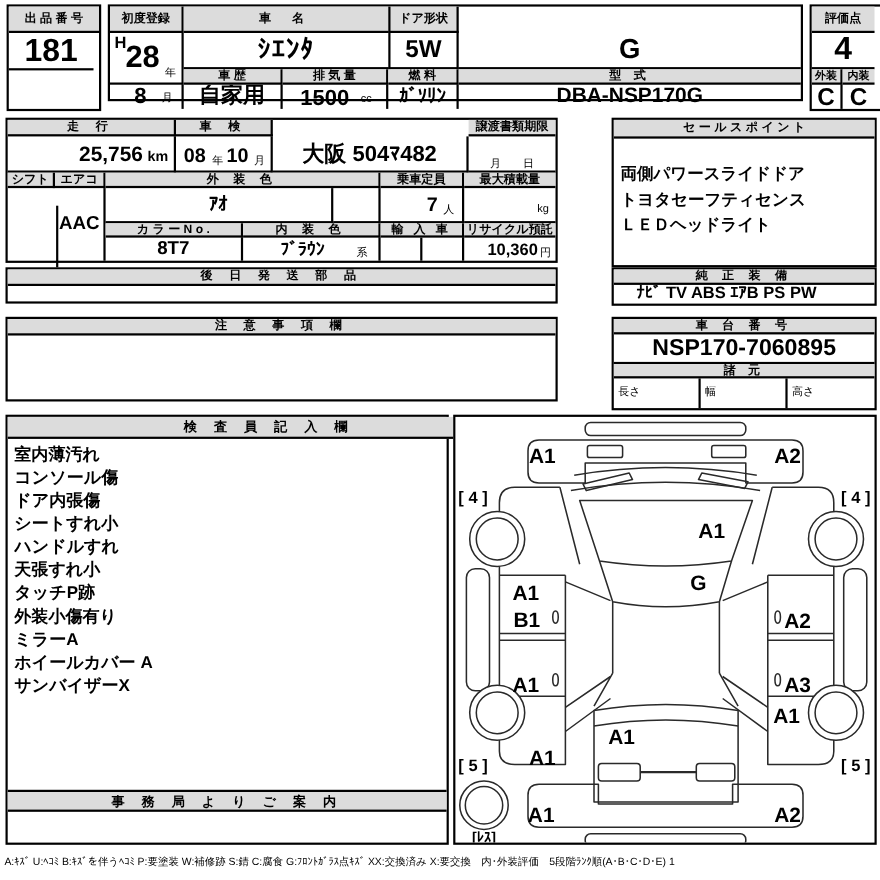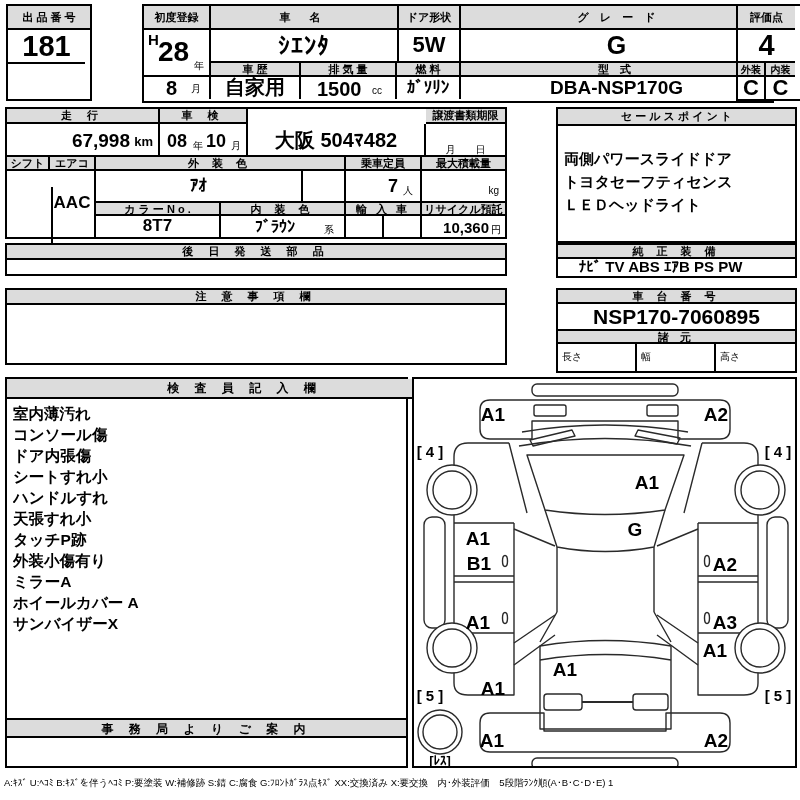--- a/index.html
+++ b/index.html
@@ -22,21 +22,21 @@
 </style>
 </head>
 <body>
 
 <div class="box" style="left:6px;top:4px;width:86px;height:97px;">
   <div class="cell gh bb f11" style="left:0;top:0;width:82px;height:24px;line-height:22px;">出 品 番 号</div>
   <div class="cell bb c b" style="left:0;top:24px;width:77px;height:34px;font-size:29px;line-height:32px;">181</div>
   <div class="cell" style="left:0;top:58px;width:82px;height:35px;"></div>
 </div>
 
-<div class="box" style="left:98px;top:4px;width:632px;height:99px;margin-left:44px;">
+<div class="box" style="left:98px;top:4px;width:632px;height:88px;">
 
   <div class="cell gh bb br f11" style="left:0;top:0;width:67px;height:24px;line-height:22px;">初度登録</div>
   <div class="cell br bb" style="left:0;top:24px;width:67px;height:47px;">
     <span class="b" style="position:absolute;left:4px;top:1px;font-size:15px;">H</span>
     <span class="b" style="position:absolute;left:14px;top:6px;font-size:28px;">28</span>
     <span class="f10" style="position:absolute;right:5px;bottom:2px;">年</span>
   </div>
   <div class="cell br" style="left:0;top:71px;width:67px;height:22px;">
     <span class="b" style="position:absolute;left:22px;top:0;font-size:20px;">8</span>
     <span class="f10" style="position:absolute;right:8px;bottom:3px;">月</span>
@@ -50,21 +50,20 @@
   <div class="cell br" style="left:157px;top:71px;width:96px;height:22px;">
     <span class="b" style="position:absolute;left:16px;top:1px;font-size:20px;">1500</span>
     <span class="f10" style="position:absolute;right:13px;bottom:3px;">cc</span>
   </div>
 
   <div class="cell gh bb br f11" style="left:253px;top:0;width:64px;height:24px;line-height:22px;border-left:2px solid #000;">ドア形状</div>
   <div class="cell bb br c b" style="left:253px;top:24px;width:64px;height:33px;font-size:22px;line-height:30px;border-left:2px solid #000;">5W</div>
   <div class="cell gh bb br f11" style="left:253px;top:57px;width:64px;height:14px;line-height:13px;">燃 料</div>
   <div class="cell br c b" style="left:253px;top:71px;width:64px;height:22px;font-size:17px;line-height:21px;">ｶﾞｿﾘﾝ</div>
 
-  <div class="cell gh bb f11" style="left:317px;top:0;width:311px;height:24px;line-height:22px;">グ　レ　ー　ド</div>
   <div class="cell bb c b" style="left:317px;top:24px;width:311px;height:33px;font-size:25px;line-height:31px;">G</div>
   <div class="cell gh bb f11" style="left:317px;top:57px;width:311px;height:14px;line-height:13px;letter-spacing:4px;">型 式</div>
   <div class="cell c b" style="left:317px;top:71px;width:311px;height:22px;font-size:19px;line-height:21px;">DBA-NSP170G</div>
 </div>
 
 <div class="box" style="left:736px;top:4px;width:84px;height:97px;">
   <div class="cell gh bb f11" style="left:0;top:0;width:57px;height:24px;line-height:22px;">評価点</div>
   <div class="cell bb c b" style="left:0;top:24px;width:57px;height:33px;font-size:29px;line-height:31px;">4</div>
   <div class="cell gh bb br f10" style="left:0;top:57px;width:28px;height:14px;line-height:13px;">外装</div>
   <div class="cell gh bb f10" style="left:28px;top:57px;width:29px;height:14px;line-height:13px;">内装</div>
@@ -72,21 +71,21 @@
   <div class="cell c b" style="left:28px;top:71px;width:29px;height:22px;font-size:22px;line-height:21px;">C</div>
 </div>
 
 <div class="box" style="left:5px;top:107px;width:502px;height:132px;">
 
   <div class="cell gh bb br f11 hline" style="left:0;top:0;width:153px;height:15px;letter-spacing:6px;">走 行</div>
   <div class="cell gh bb br f11 hline" style="left:153px;top:0;width:88px;height:15px;letter-spacing:6px;">車 検</div>
   <div class="cell gh bb f11 hline" style="left:419px;top:0;width:79px;height:15px;">譲渡書類期限</div>
 
   <div class="cell bb br" style="left:0;top:15px;width:153px;height:33px;">
-    <span class="b" style="position:absolute;right:28px;top:6px;font-size:19px;">67,998</span>
+    <span class="b" style="position:absolute;right:28px;top:6px;font-size:19px;">25,756</span>
     <span class="b" style="position:absolute;right:5px;top:10px;font-size:13px;">km</span>
   </div>
   <div class="cell bb br" style="left:153px;top:15px;width:88px;height:33px;">
     <span class="b" style="position:absolute;left:7px;top:7px;font-size:18px;">08</span>
     <span class="f10" style="position:absolute;left:33px;top:15px;">年</span>
     <span class="b" style="position:absolute;left:46px;top:7px;font-size:18px;">10</span>
     <span class="f10" style="position:absolute;left:71px;top:15px;">月</span>
   </div>
   <div class="cell bb br c b" style="left:241px;top:15px;width:178px;height:33px;font-size:20px;line-height:32px;">大阪 504ﾏ482</div>
   <div class="cell bb c f10" style="left:419px;top:15px;width:79px;height:33px;line-height:52px;">月　　日</div>

